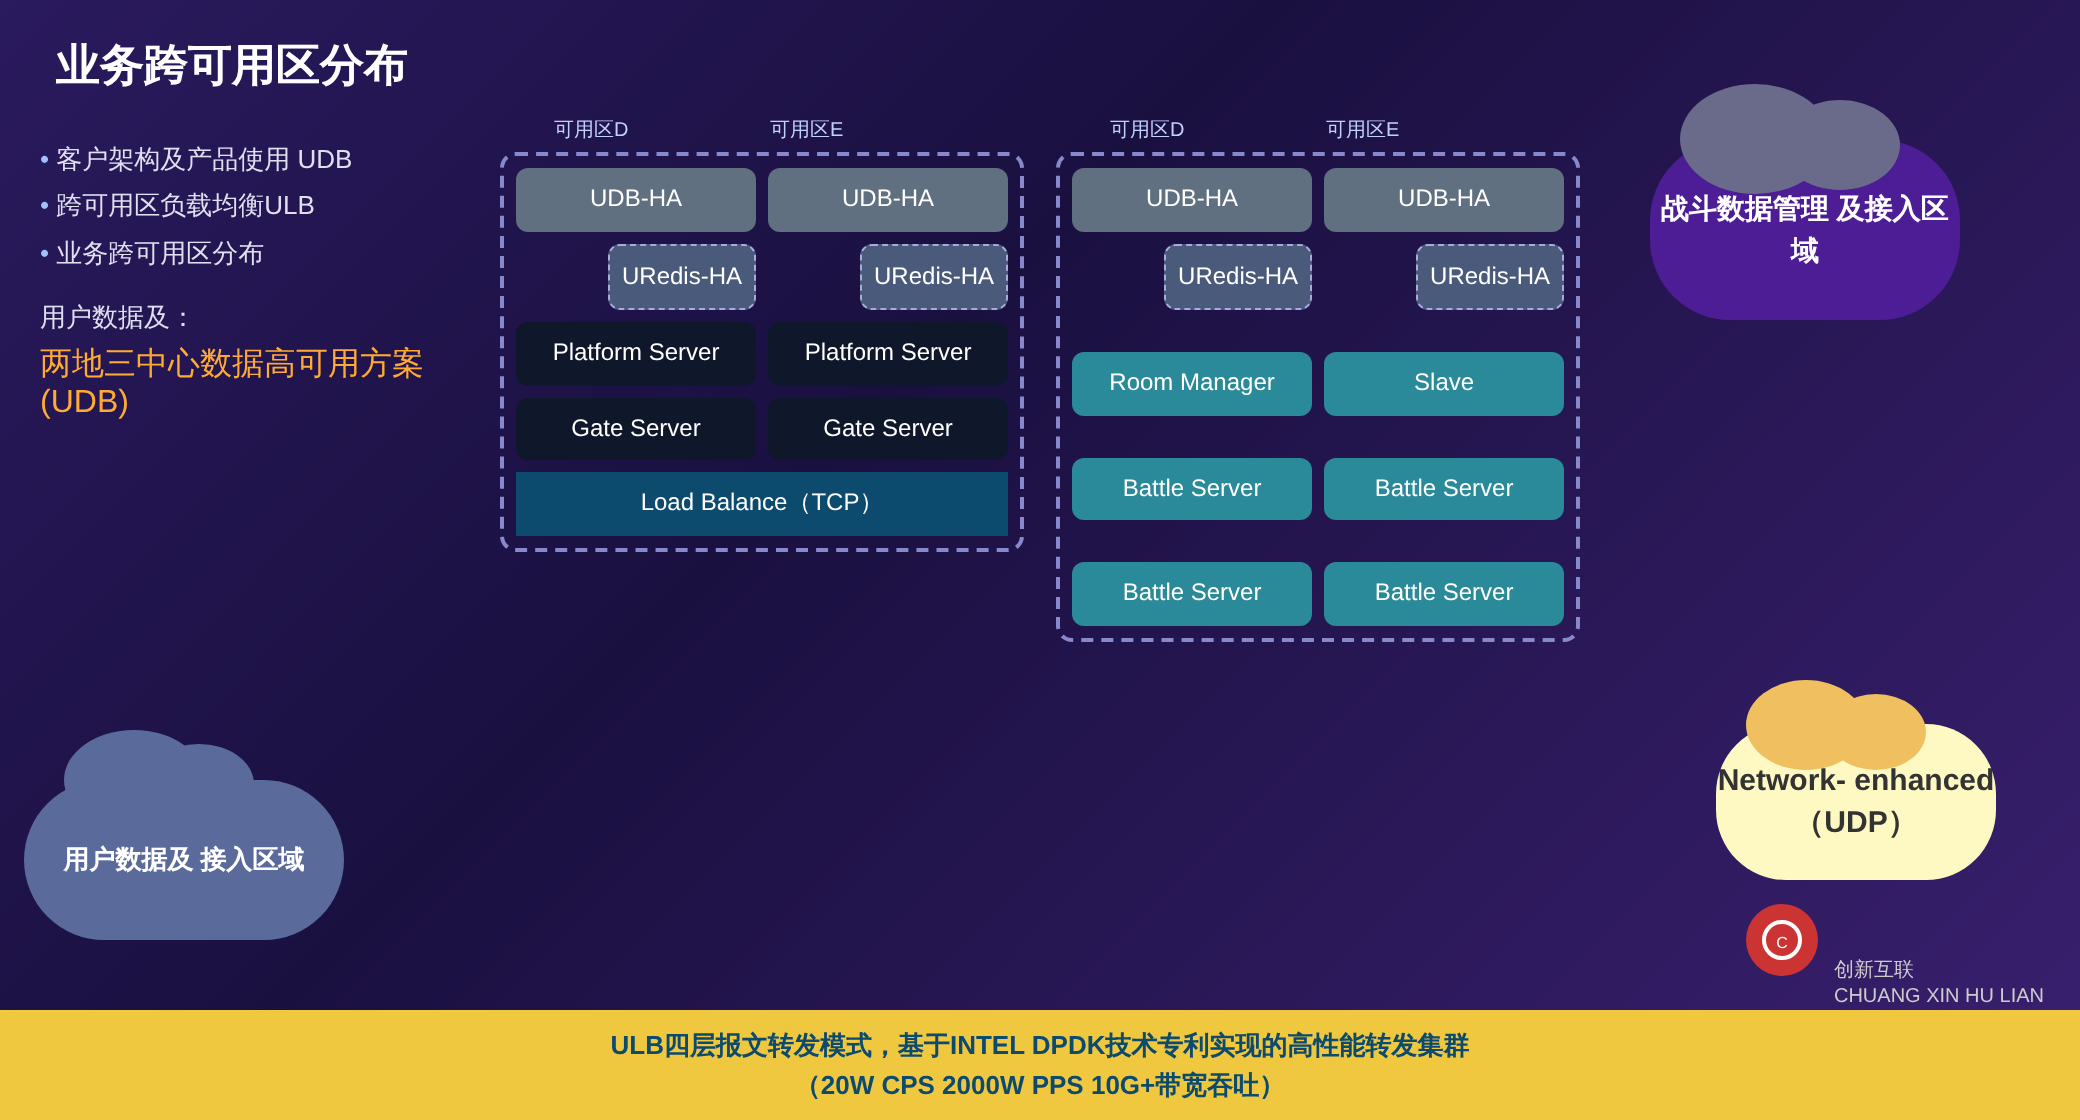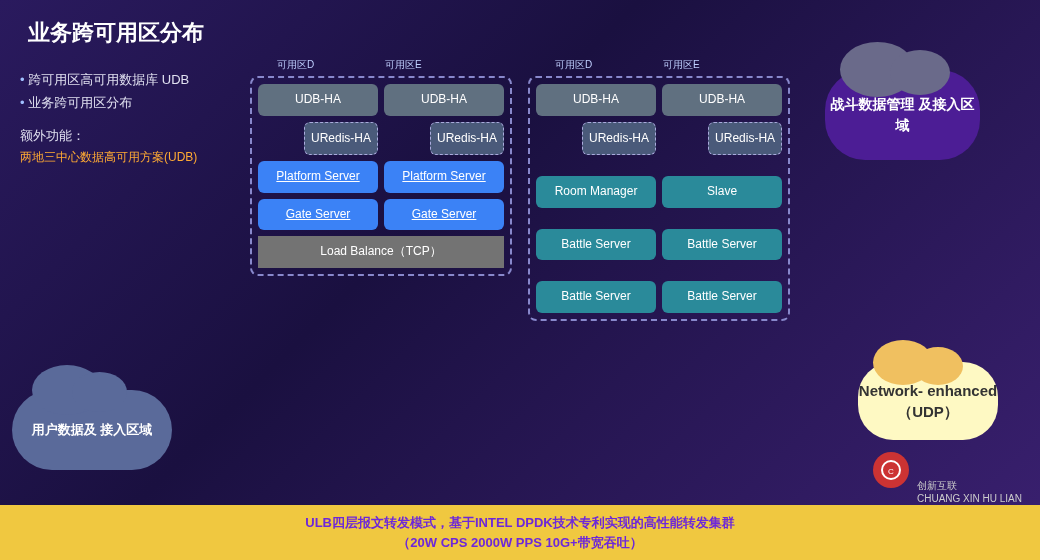--- a/index.html
+++ b/index.html
@@ -40,21 +40,21 @@
       line-height: 1.8;
     }
 
     .left-panel ul li::before {
       content: "• ";
       color: #a0c0ff;
     }
 
     .highlight-text {
       color: #ffaa33;
-      font-size: 12px;
+      font-size: 16px;
       margin-top: 4px;
     }
 
     
     .cloud-left {
       position: absolute;
       left: 12px;
       bottom: 90px;
       width: 160px;
       height: 80px;
@@ -217,22 +217,21 @@
     .server-box.dark {
       background: #607080;
     }
 
     .server-box.teal {
       background: #2a8a9a;
       margin-top: 15px;
     }
 
     .server-box.blue-light {
-      background: #3b82f6;
-      text-decoration: underline;
+      background: #0f172a;
     }
 
     .server-box.slate {
       background: #4a5a7a;
       margin-left: 46px;
     }
 
     
     .two-col {
       display: flex;
@@ -244,21 +243,21 @@
       flex: 1;
     }
 
     
     .bottom-banner {
       position: absolute;
       bottom: 0;
       left: 0;
       right: 0;
       background: #f0c840;
-      color: #6d28d9;
+      color: #0c4a6e;
       text-align: center;
       font-size: 13px;
       font-weight: bold;
       padding: 8px 20px;
       line-height: 1.5;
     }
 
     
     .logo-area {
       position: absolute;
@@ -280,42 +279,43 @@
     }
 
     .logo-text {
       color: #cccccc;
       font-size: 10px;
       line-height: 1.3;
       margin-top: 44px;
     }
 
     .span-box {
-      background: #737373;
+      background: #0c4a6e;
       border-radius: 0;
       color: #ffffff;
       font-size: 12px;
       text-align: center;
       padding: 8px 6px;
       line-height: 1.3;
     }
   </style>
 </head>
 <body>
 
 <div class="page-title">业务跨可用区分布</div>
 
 <div class="main-content">
 
   <div class="left-panel">
     <ul>
-      <li>跨可用区高可用数据库 UDB</li>
+      <li>客户架构及产品使用 UDB</li>
+      <li>跨可用区负载均衡ULB</li>
       <li>业务跨可用区分布</li>
     </ul>
-    <div style="margin-top:12px; color:#e0e0f0; font-size:13px;">额外功能：</div>
+    <div style="margin-top:12px; color:#e0e0f0; font-size:13px;">用户数据及：</div>
     <div class="highlight-text">两地三中心数据高可用方案(UDB)</div>
   </div>
 
   <div class="diagram-area">
 
     <div style="display:flex; flex-direction:column; gap:0;">
 
       <div class="zone-headers">
         <div class="zone-header">可用区D</div>
         <div class="zone-header">可用区E</div>

